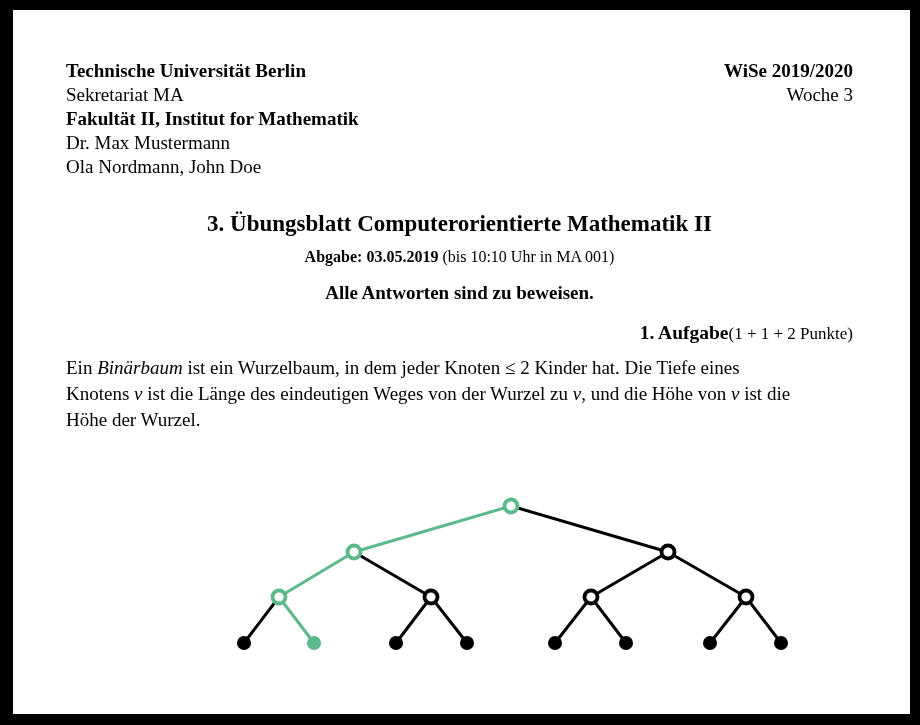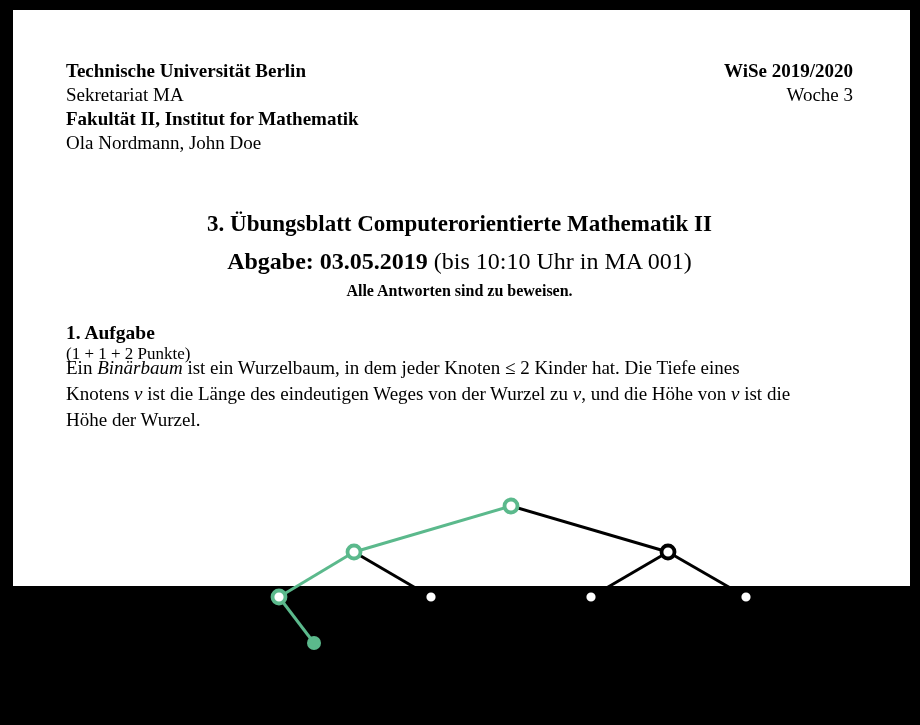--- a/index.html
+++ b/index.html
@@ -1,49 +1,50 @@
 <!DOCTYPE html>
 <html><head>
 <meta charset="utf-8">
 <style>
   html,body{margin:0;padding:0;background:#000;}
   .frame{position:relative;width:920px;height:725px;background:#000;overflow:hidden;}
-  .page{position:absolute;left:13px;top:10px;width:897px;height:576px;background:#ffffff;
+  .page{position:absolute;left:13px;top:10px;width:897px;height:704px;background:#ffffff;
         font-family:"Liberation Serif", serif;color:#000;}
   .content{position:absolute;left:53px;top:0;width:787px;height:100%;}
   .hdr-left{position:absolute;left:0;top:49px;font-size:19px;line-height:24px;}
   .hdr-right{position:absolute;right:0;top:49px;font-size:19px;line-height:24px;text-align:right;}
   .hline{white-space:nowrap;}
   .hline.b{font-weight:bold;}
   .title{position:absolute;left:0;top:201px;width:100%;text-align:center;
          font-size:23px;font-weight:bold;white-space:nowrap;}
   .submission{position:absolute;left:0;top:238px;width:100%;text-align:center;
-         font-size:24px;white-space:nowrap;}
+         font-size:16px;white-space:nowrap;}
   .notice{position:absolute;left:0;top:272px;width:100%;text-align:center;
-         font-size:16px;font-weight:bold;white-space:nowrap;}
+         font-size:19px;font-weight:bold;white-space:nowrap;}
   .exrow{position:absolute;left:0;top:312px;width:100%;display:flex;
-         justify-content:flex-end;align-items:baseline;flex-direction:column;}
+         justify-content:flex-end;align-items:baseline;}
   .exlabel{font-size:19.5px;font-weight:bold;white-space:nowrap;}
   .expoints{font-size:17px;white-space:nowrap;}
   .para{position:absolute;left:0;top:345px;width:100%;font-size:19px;line-height:26px;}
   .pline{white-space:nowrap;}
   .pline i{font-style:italic;}
   .treewrap{position:absolute;left:147px;top:470px;width:600px;height:190px;}
 </style>
 </head>
 <body>
 
 <div class="frame">
   <div class="page">
     <div class="content">
 
       <div class="hdr-left" id="hdr-left">
           <div class="hline b">Technische Universität Berlin</div>
           <div class="hline">Sekretariat MA</div>
           <div class="hline b">Fakultät II, Institut for Mathematik</div>
+          <div class="hline">Dr. Max Mustermann</div>
           <div class="hline">Ola Nordmann, John Doe</div>
         </div>
       <div class="hdr-right" id="hdr-right">
           <div class="hline b">WiSe 2019/2020</div>
           <div class="hline">Woche 3</div>
         </div>
 
       <div class="title">3. Übungsblatt Computerorientierte Mathematik II</div>
 
       <div class="submission"><b>Abgabe: 03.05.2019</b><span> (bis 10:10 Uhr in MA 001)</span></div>

